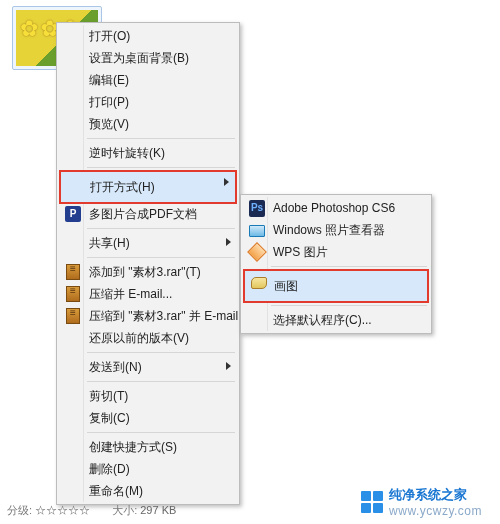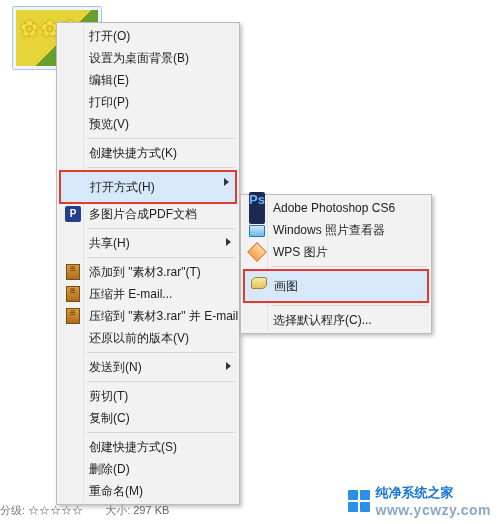--- a/index.html
+++ b/index.html
@@ -105,53 +105,53 @@
     }
     .gutter {
       position:absolute;
       left:26px; top:2px; bottom:2px;
       width:1px; background:#e2e2e2;
     }
     
     .ico-pdf { background:#243e8f; color:#fff; font-size:10px; font-weight:700; line-height:16px; text-align:center; width:16px; height:16px; border-radius:2px;}
     .ico-rar { background:linear-gradient(#d89b3a,#b06c1d); width:14px; height:16px; border:1px solid #7a4c12;}
     .ico-rar::before { content:"≡"; color:#5b3610; font-size:10px; display:block; text-align:center; line-height:7px;}
-    .ico-ps { background:#1a2a52; color:#6fb1ff; font-size:13px; font-weight:700; width:16px; height:32px; line-height:16px; text-align:center; border-radius:2px;}
+    .ico-ps { background:#1a2a52; color:#6fb1ff; font-size:10px; font-weight:700; width:16px; height:17px; line-height:16px; text-align:center; border-radius:2px;}
     .ico-photo { width:16px; height:12px; border:1px solid #1a7ab5; background:linear-gradient(#cfe9f9,#6eb9e6); border-radius:1px; margin-top:2px;}
     .ico-wps { width:14px; height:14px; border:1px solid #dd7720; background:linear-gradient(#ffd9a8,#f3a24a); transform:rotate(45deg);}
     .ico-paint { width:16px; height:12px; border:1px solid #aa7e2d; background:linear-gradient(#f6e6a0,#e2c65e); border-radius:5px 2px 5px 2px; margin-top:2px;}
     
     .wm {
       position:absolute;
-      right:9px; bottom:6px;
+      right:18px; bottom:6px;
       display:flex;
       align-items:center;
       gap:6px;
       color:#1976d2;
       font-size:13px;
       font-weight:600;
     }
     .wm .logo {
       width:22px;height:22px;
       display:grid;
       grid-template-columns:1fr 1fr;
       grid-template-rows:1fr 1fr;
       gap:2px;
     }
     .wm .logo span{background:#2a8fe6;border-radius:1px;}
-    .wm .domain{font-size:14px;color:#8aa9c9;display:block;font-weight:700;letter-spacing:.5px;}
+    .wm .domain{font-size:12px;color:#8aa9c9;display:block;font-weight:400;letter-spacing:.5px;}
     
     .status {
       position:absolute;
       left:0; bottom:6px;
       font-size:11px;
       color:#666;
       display:flex;
       gap:22px;
-      padding-left:0;
+      padding-left:7px;
     }
     .status span.lbl{color:#7a7a7a;}
   </style>
 </head>
 <body>
 
 <div class="thumb-wrap">
   <div class="thumb-border">
     <div class="thumb-img"></div>
   </div>
@@ -172,21 +172,21 @@
   <div class="item">
       <span>打印(P)</span>
     </div>
   <div class="item">
       <span>预览(V)</span>
     </div>
 
   <div class="sep"></div>
 
   <div class="item">
-      <span>创建快捷方式(K)</span>
+      <span>逆时针旋转(K)</span>
     </div>
 
   <div class="sep"></div>
 
   <div class="item hover red">
     <span>打开方式(H)</span>
     <span class="arrow"></span>
   </div>
 
   <div class="item">

